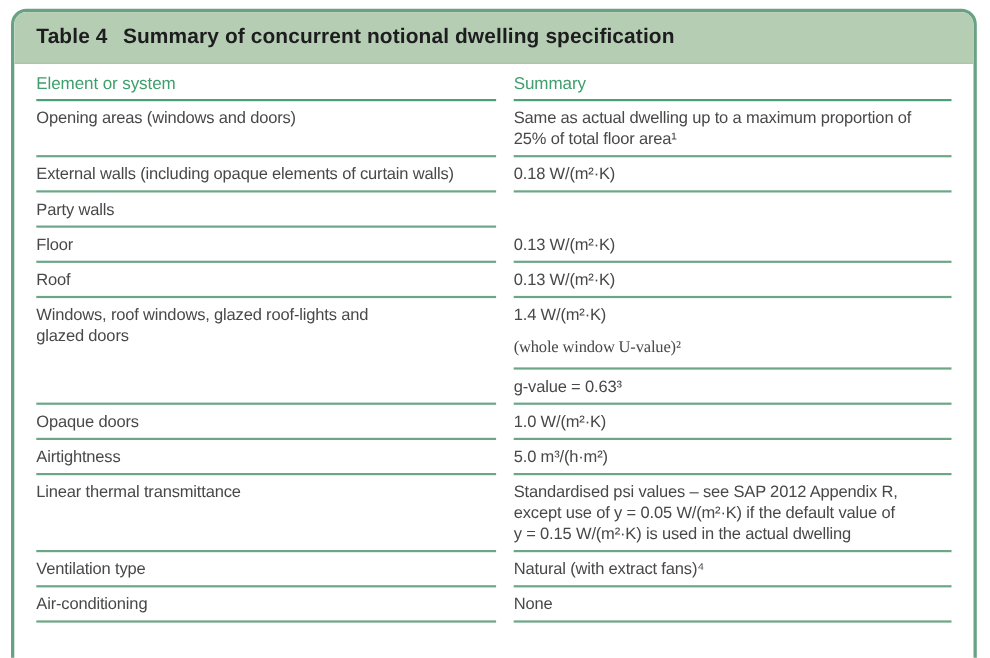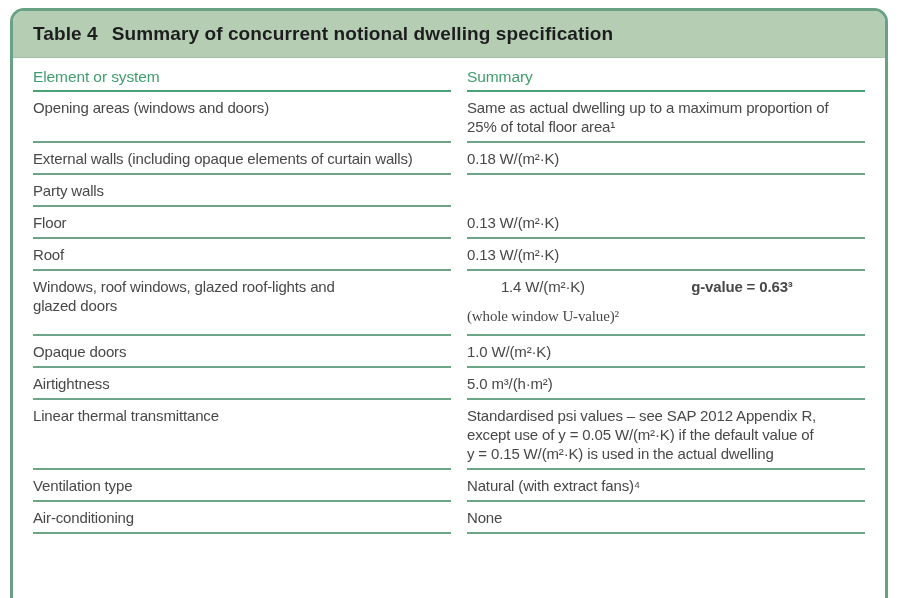--- a/index.html
+++ b/index.html
@@ -66,25 +66,24 @@
   .head-cell {
     border-bottom: 2px solid #4aa077;
     padding: 9px 0 4px 0;
     font-size: 15.5px;
     line-height: 19px;
     color: #3f9e6d;
     letter-spacing: -0.1px;
   }
   .vwrap {
     display: flex;
-    flex-direction: row;
-    text-align: center;
+    flex-direction: column;
   }
   .vwrap .cell { flex: 0 0 auto; }
-  .vwrap .cell:last-child { flex: 1 1 auto; font-weight: bold; }
+  .vwrap .cell:last-child { flex: 1 1 auto; }
   .pline { margin-top: 11px; font-family: Liberation Serif, serif; }
   .sub1 { padding-bottom: 8px; }
 </style>
 </head>
 <body>
 
 <div class="page">
   <div class="table-card">
 
     <div class="title-band">

